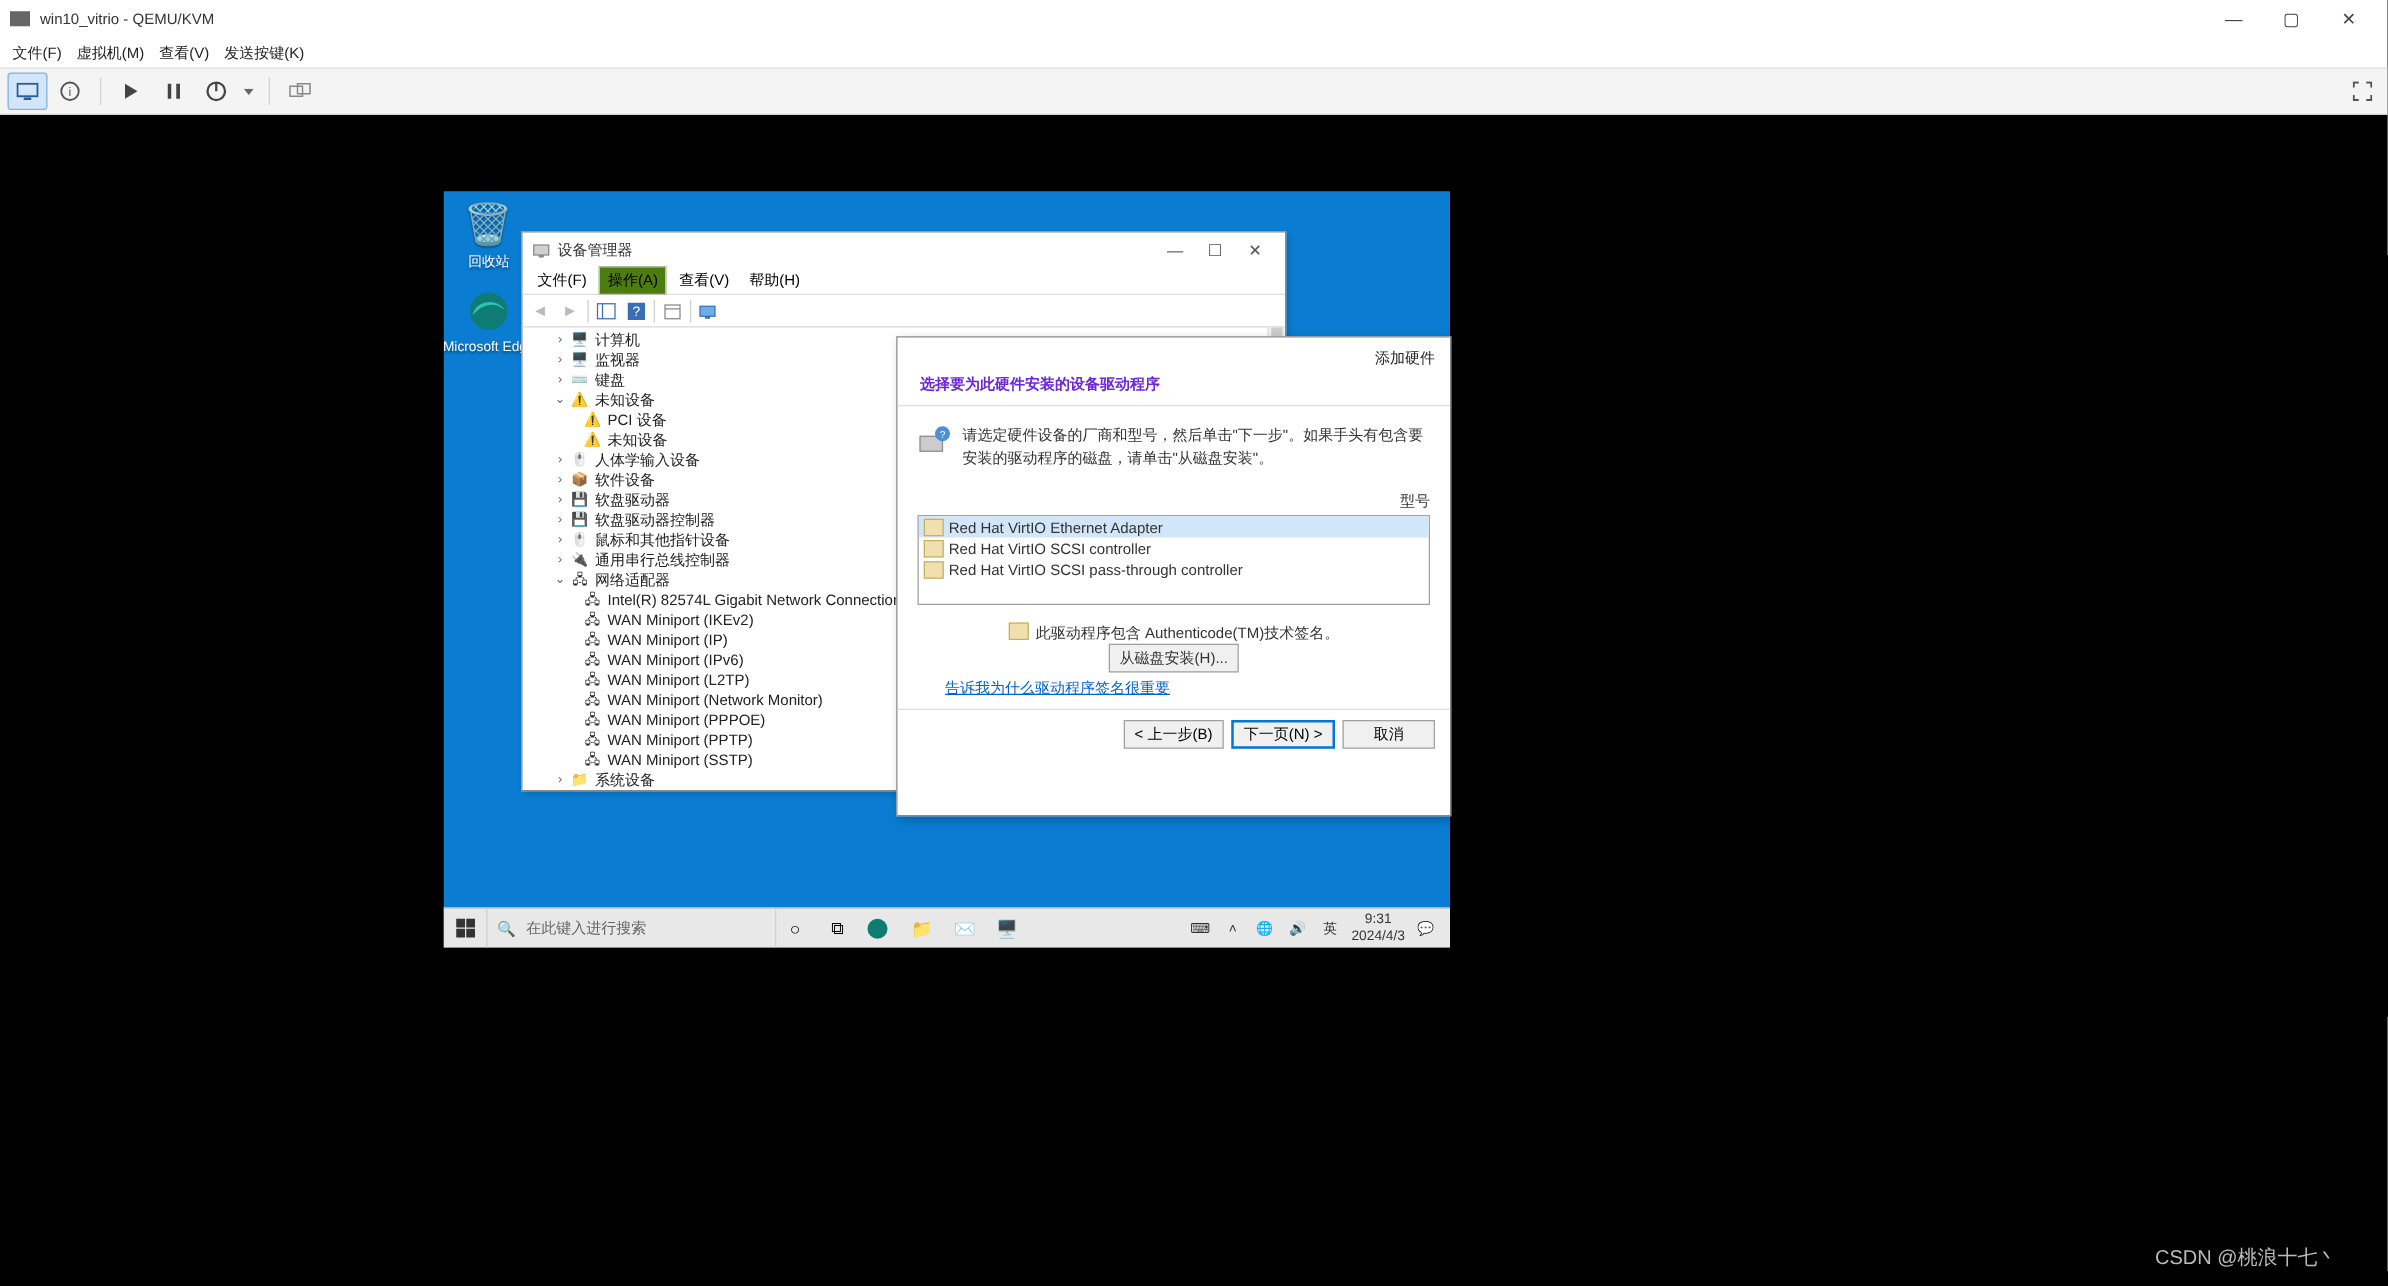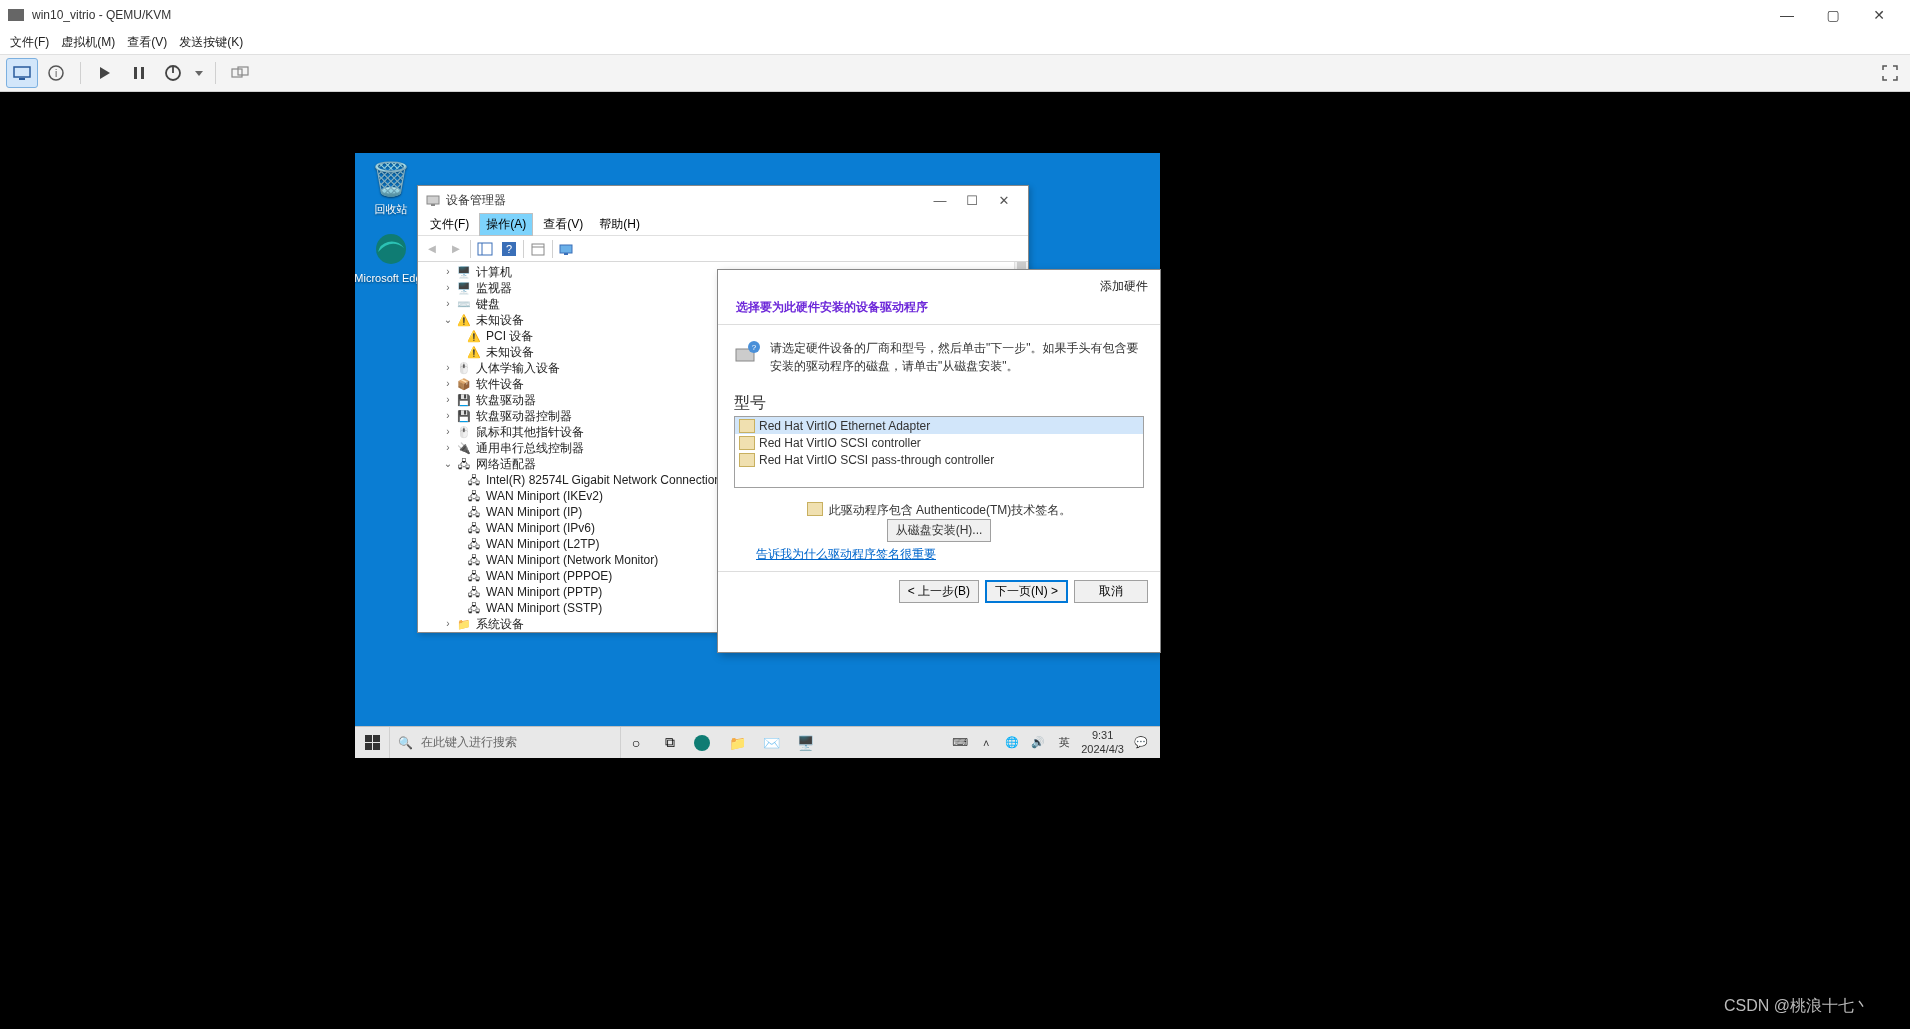--- a/index.html
+++ b/index.html
@@ -28,41 +28,41 @@
 .dicon { position: absolute; width: 76px; text-align: center; color: #fff; font-size: 11px; text-shadow: 0 1px 2px rgba(0,0,0,.5); }
 .dicon .gl { width: 40px; height: 40px; margin: 0 auto 3px; display: flex; align-items: center; justify-content: center; font-size: 32px; }
 
 
 .dm-win { position: absolute; left: 62px; top: 32px; width: 612px; height: 448px; background: #fff; border: 1px solid #888; box-shadow: 2px 2px 6px rgba(0,0,0,.2); }
 .dm-title { height: 28px; display: flex; align-items: center; padding: 0 8px; font-size: 12px; color: #333; }
 .dm-title .spacer { flex: 1; }
 .dm-title .wc2 { width: 32px; text-align: center; color: #555; font-size: 13px; }
 .dm-menu { height: 22px; display: flex; align-items: center; padding: 0 6px; gap: 4px; font-size: 12px; border-bottom: 1px solid #e0e0e0; }
 .dm-menu span { padding: 2px 6px; }
-.dm-menu span.sel { background: #7dd3fc; border: 1px solid #c0c0c0; }
+.dm-menu span.sel { background: #4d7c0f; border: 1px solid #c0c0c0; }
 .dm-tb { height: 26px; border-bottom: 1px solid #d8d8d8; display: flex; align-items: center; padding: 0 4px; gap: 4px; }
 .dm-tb .ic { width: 20px; height: 20px; display: flex; align-items: center; justify-content: center; font-size: 13px; color: #555; }
 .dm-tree { position: absolute; left: 0; top: 76px; right: 14px; bottom: 0; overflow: hidden; font-size: 12px; color: #222; padding: 2px 0; }
 .dm-scroll { position: absolute; right: 0; top: 76px; width: 14px; bottom: 0; background: #f0f0f0; border-left: 1px solid #e0e0e0; }
 .dm-scroll .thumb { position: absolute; left: 2px; right: 2px; top: 0; height: 18px; background: #ccc; }
 .tn { display: flex; align-items: center; height: 16px; line-height: 16px; white-space: nowrap; }
 .tn .tog { width: 12px; text-align: center; color: #666; font-size: 10px; margin-right: 2px; }
 .tn .tic { width: 16px; height: 14px; margin-right: 4px; display: flex; align-items: center; justify-content: center; font-size: 11px; }
 .lvl1 { padding-left: 24px; }
 .lvl2 { padding-left: 48px; }
 
 
 .wiz { position: absolute; left: 362px; top: 116px; width: 444px; height: 384px; background: #fff; border: 1px solid #888; box-shadow: 3px 3px 8px rgba(0,0,0,.25); }
 .wiz-title { padding: 8px 12px 4px; font-size: 12px; color: #222; text-align: right; }
 .wiz-sub { padding: 0 18px 8px; font-size: 12px; font-weight: bold; color: #6d28d9; border-bottom: 1px solid #ddd; }
 .wiz-body { padding: 14px 16px 8px; font-size: 12px; color: #333; }
 .wiz-info { display: flex; gap: 10px; margin-bottom: 18px; }
 .wiz-info .ico { width: 26px; height: 26px; flex-shrink: 0; }
 .wiz-info .txt { line-height: 1.5; }
-.wiz-listlbl { font-size: 16px; margin-bottom: 2px; }
+.wiz-listlbl { font-size: 12px; margin-bottom: 2px; text-align: right; }
 .wiz-list { border: 1px solid #a0a0a0; height: 72px; overflow: hidden; background: #fff; }
 .wiz-list .row { display: flex; align-items: center; height: 17px; padding: 0 4px; font-size: 12px; }
 .wiz-list .row.sel { background: #d2e6fa; }
 .wiz-list .row .ric { width: 16px; height: 14px; margin-right: 4px; background: #f0e0b0; border: 1px solid #c8b060; }
 .wiz-disk { display: flex; align-items: center; justify-content: space-between; margin-top: 14px; flex-direction: column; }
 .wiz-disk .lbl { display: flex; gap: 6px; font-size: 12px; }
 .wiz-disk .lic { width: 16px; height: 14px; background: #f0e0b0; border: 1px solid #c8b060; }
 .wiz-link { color: #0066cc; text-decoration: underline; font-size: 12px; margin-top: 4px; padding-left: 22px; }
 .wiz-btns { border-top: 1px solid #ddd; padding: 8px 12px; display: flex; justify-content: flex-end; gap: 6px; }
 .btn { min-width: 74px; height: 23px; font-size: 12px; background: #f0f0f0; border: 1px solid #a0a0a0; display: flex; align-items: center; justify-content: center; padding: 0 8px; }

